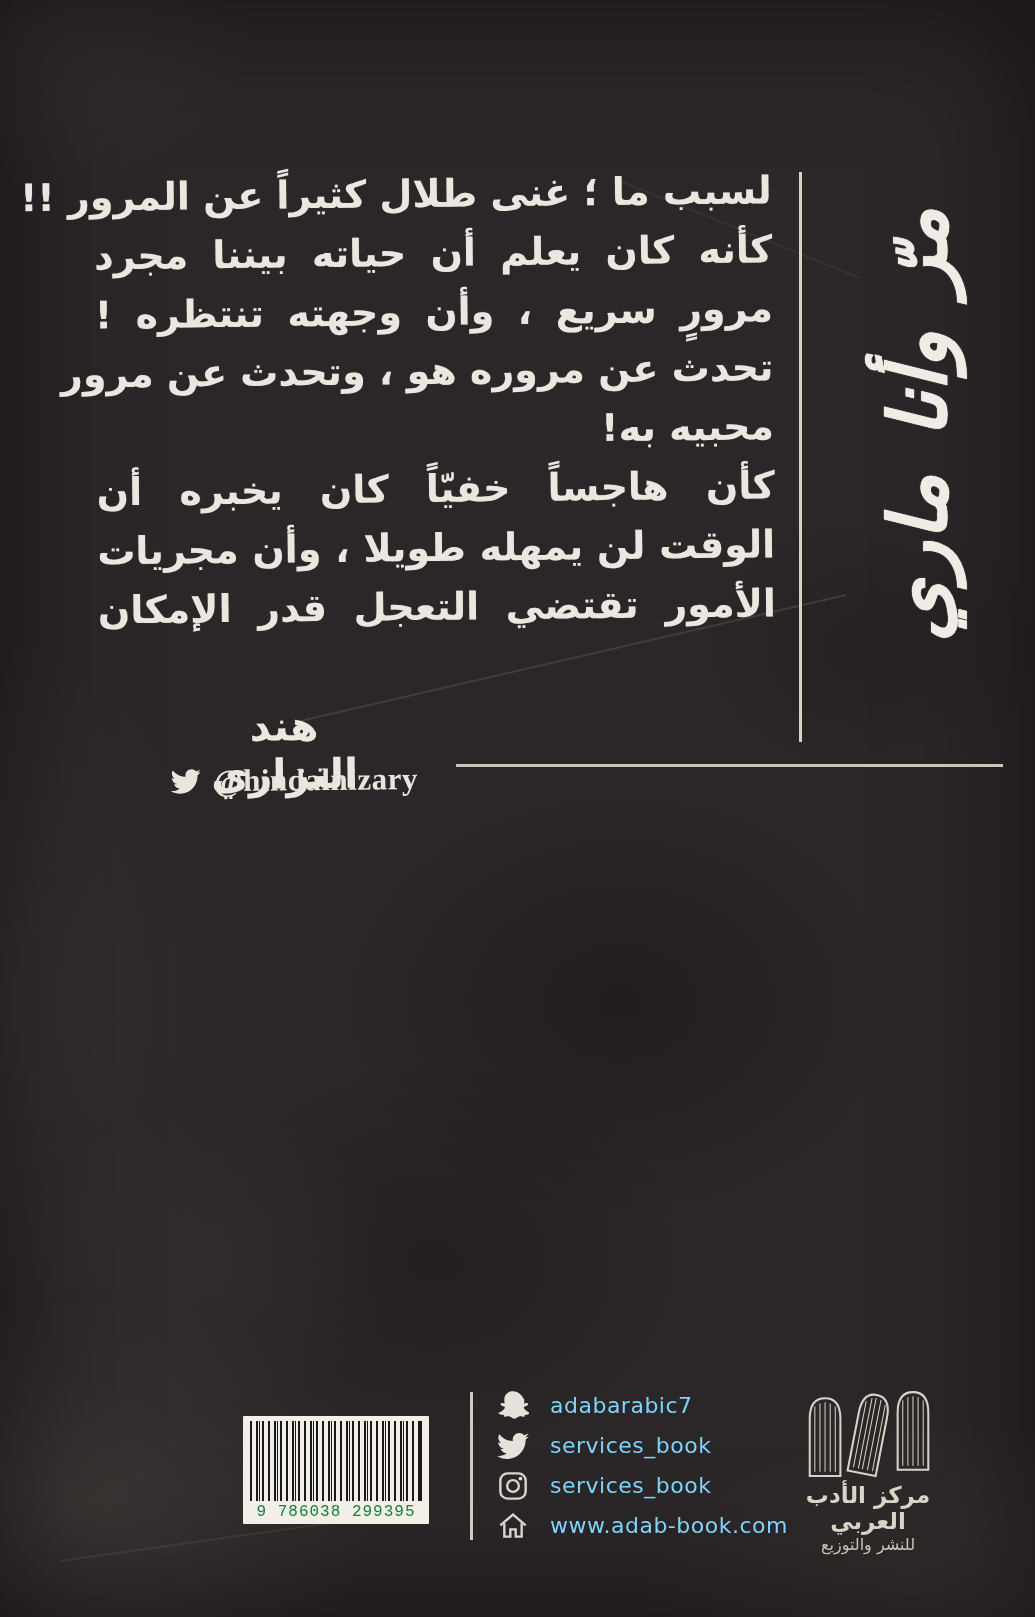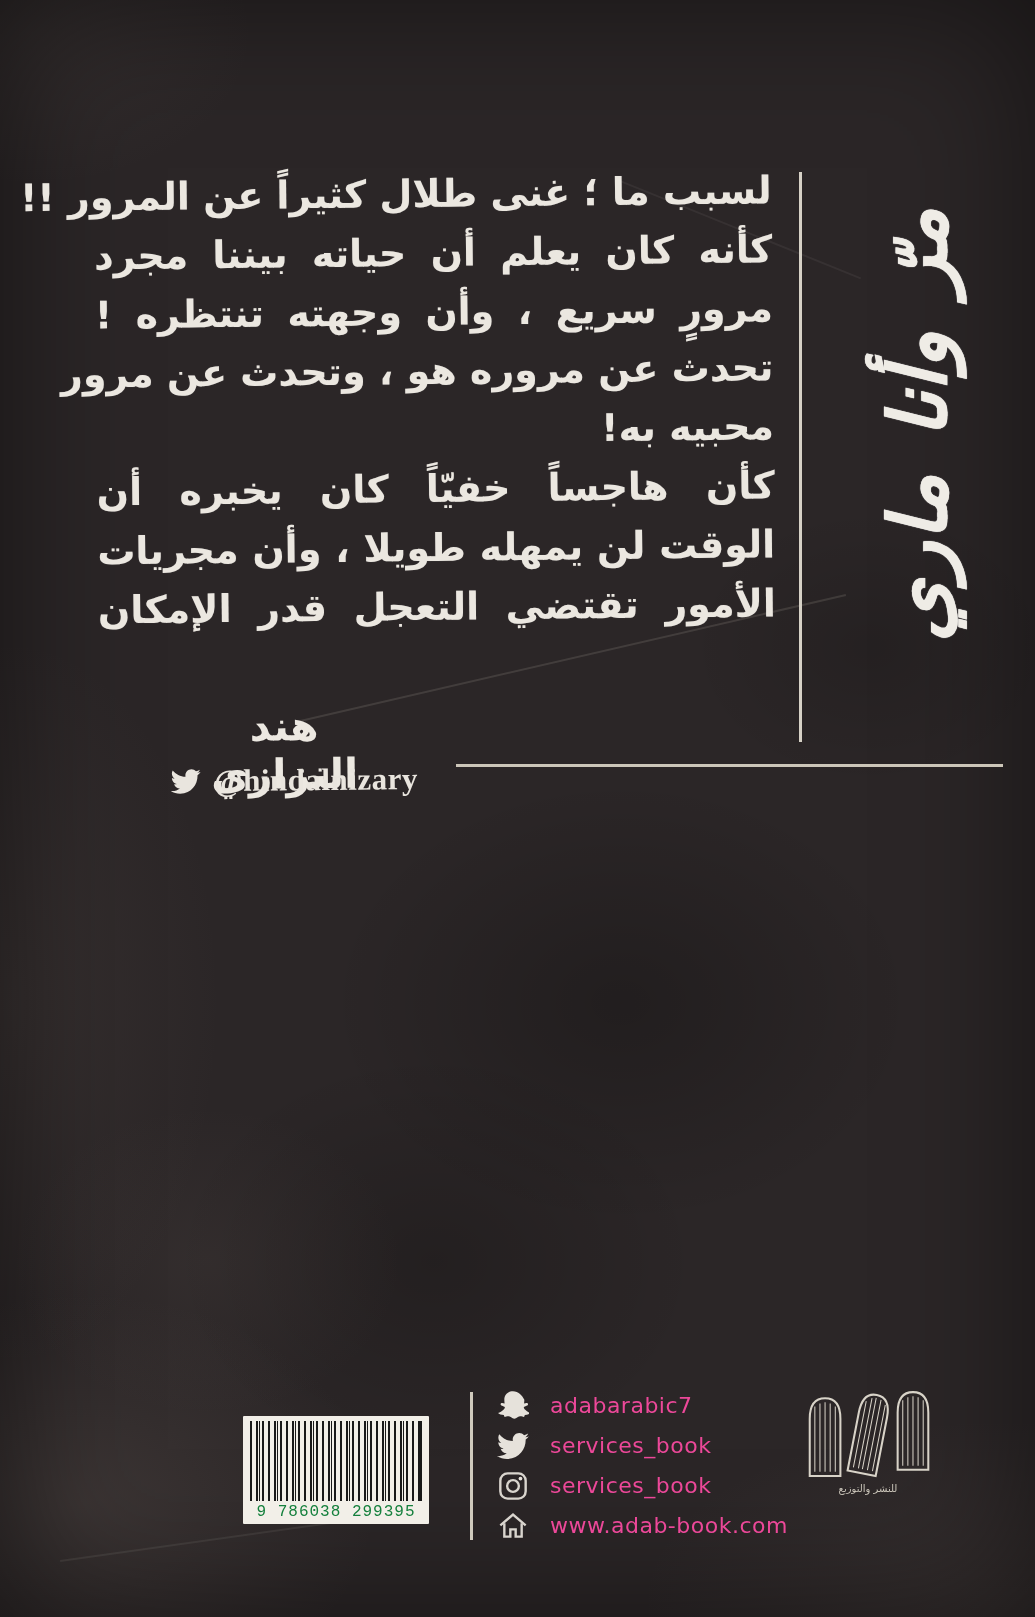--- a/index.html
+++ b/index.html
@@ -78,27 +78,27 @@
   }
 
   
   .soc-rule{position:absolute;left:470px;top:1392px;width:3px;height:148px;background:#cfcabd;}
   .social{position:absolute;left:494px;top:1388px;display:flex;flex-direction:column;gap:5px;}
   .soc-row{display:flex;align-items:center;height:35px;}
   .soc-ic{width:38px;display:flex;justify-content:center;}
   .soc-ic svg{width:32px;height:32px;}
   .soc-ic .fillw{fill:#e6e2db;}
   .soc-ic .strokew{fill:none;stroke:#d9d5ce;stroke-width:1.8;}
-  .soc-label{margin-left:18px;font-size:22px;color:#ec4899;letter-spacing:0.5px;}
+  .soc-label{margin-left:18px;font-size:22px;color:#7dd3fc;letter-spacing:0.5px;}
 
   
   .publisher{position:absolute;left:772px;top:1386px;width:192px;text-align:center;color:#d9d4c7;}
   .publisher svg{width:138px;height:92px;}
   .pub-name{direction:rtl;font-size:23px;font-weight:bold;letter-spacing:-1px;line-height:26px;}
-  .pub-tag{direction:rtl;font-size:10px;margin-top:1px;opacity:.9;}
+  .pub-tag{direction:rtl;font-size:16px;margin-top:1px;opacity:.9;}
 </style>
 </head>
 <body>
 
 <div class="cover-bg"></div>
 <div class="scratch s1"></div>
 <div class="scratch s2"></div>
 <div class="scratch s3"></div>
 
 <div class="rotwrap">
@@ -183,14 +183,15 @@
       <path d="M8 88 L8 32 Q8 12 23 12 Q38 12 38 32 L38 88 Z"></path>
       <path d="M13 20 V84 M18 17 V84 M23 16 V84 M28 17 V84 M33 20 V84" stroke-width="1"></path>
       <g transform="rotate(11 66 48)">
         <path d="M52 86 L52 28 Q52 8 66 8 Q80 8 80 28 L80 86 Z"></path>
         <path d="M57 16 V82 M62 12 V82 M66 11 V82 M71 12 V82 M76 16 V82" stroke-width="1"></path>
       </g>
       <path d="M94 82 L94 26 Q94 6 109 6 Q124 6 124 26 L124 82 Z"></path>
       <path d="M99 14 V78 M104 11 V78 M109 10 V78 M114 11 V78 M119 14 V78" stroke-width="1"></path>
     </g>
   </svg>
+  <div class="pub-name">مركز الأدب العربي</div>
   <div class="pub-tag">للنشر والتوزيع</div>
 </div>
 
 </body></html>

